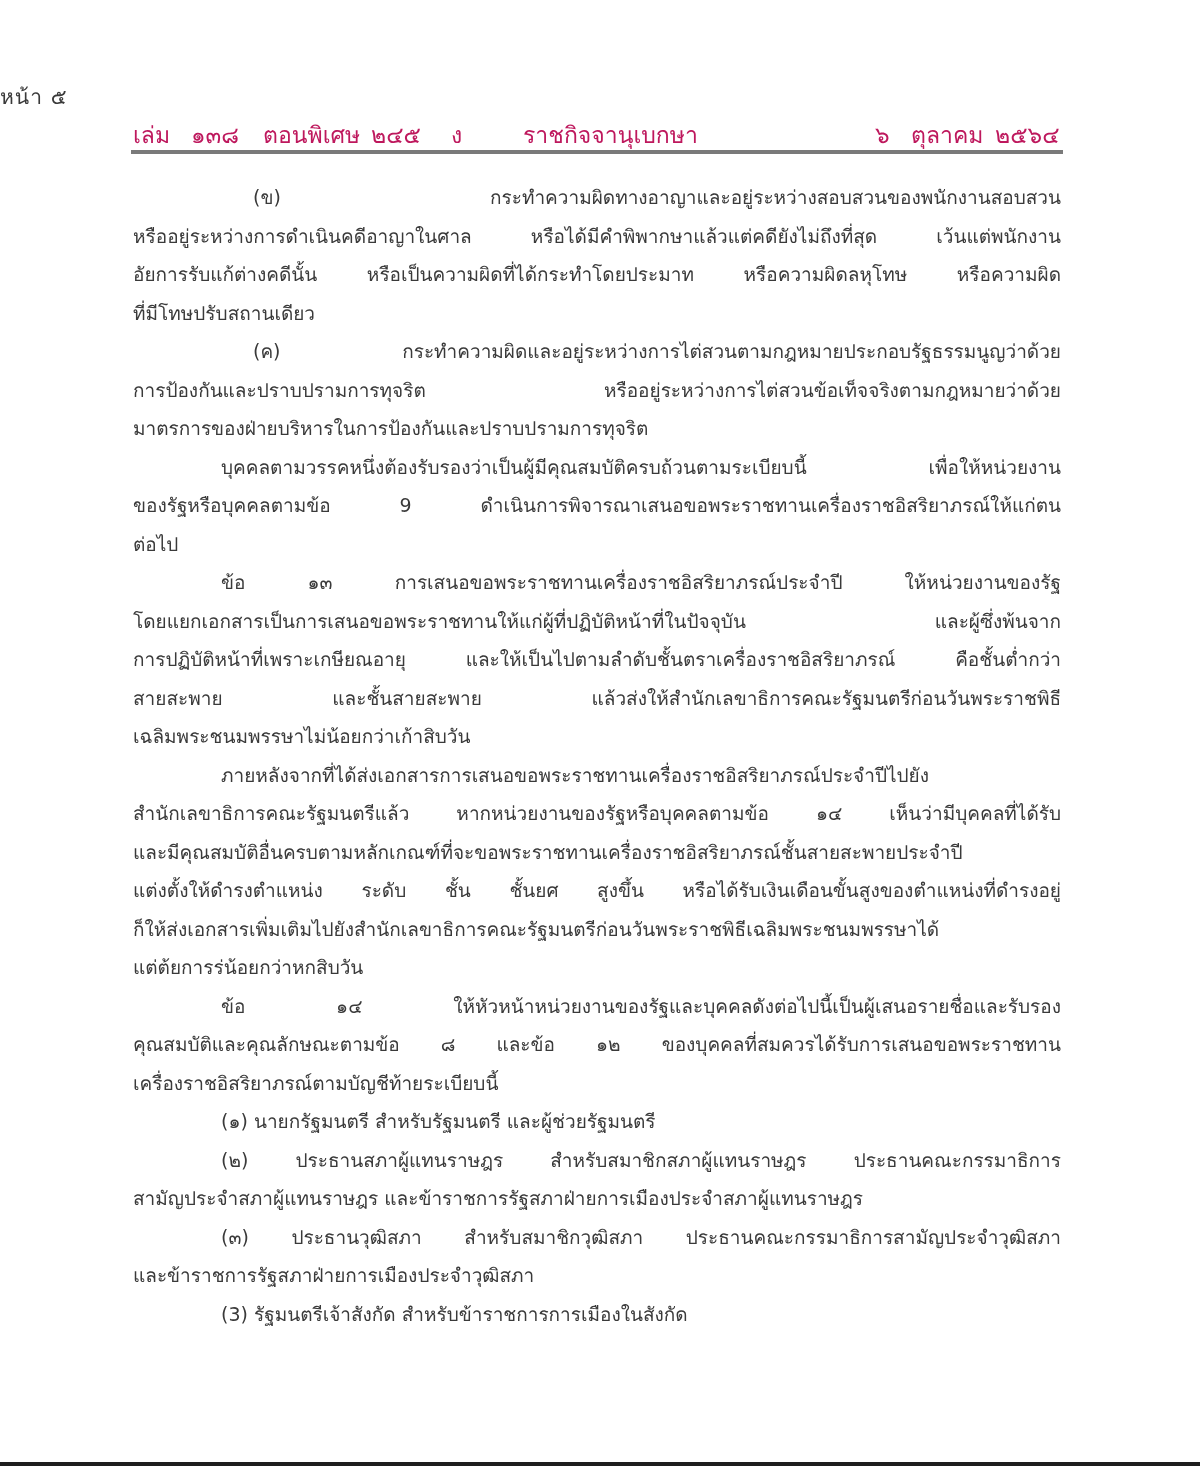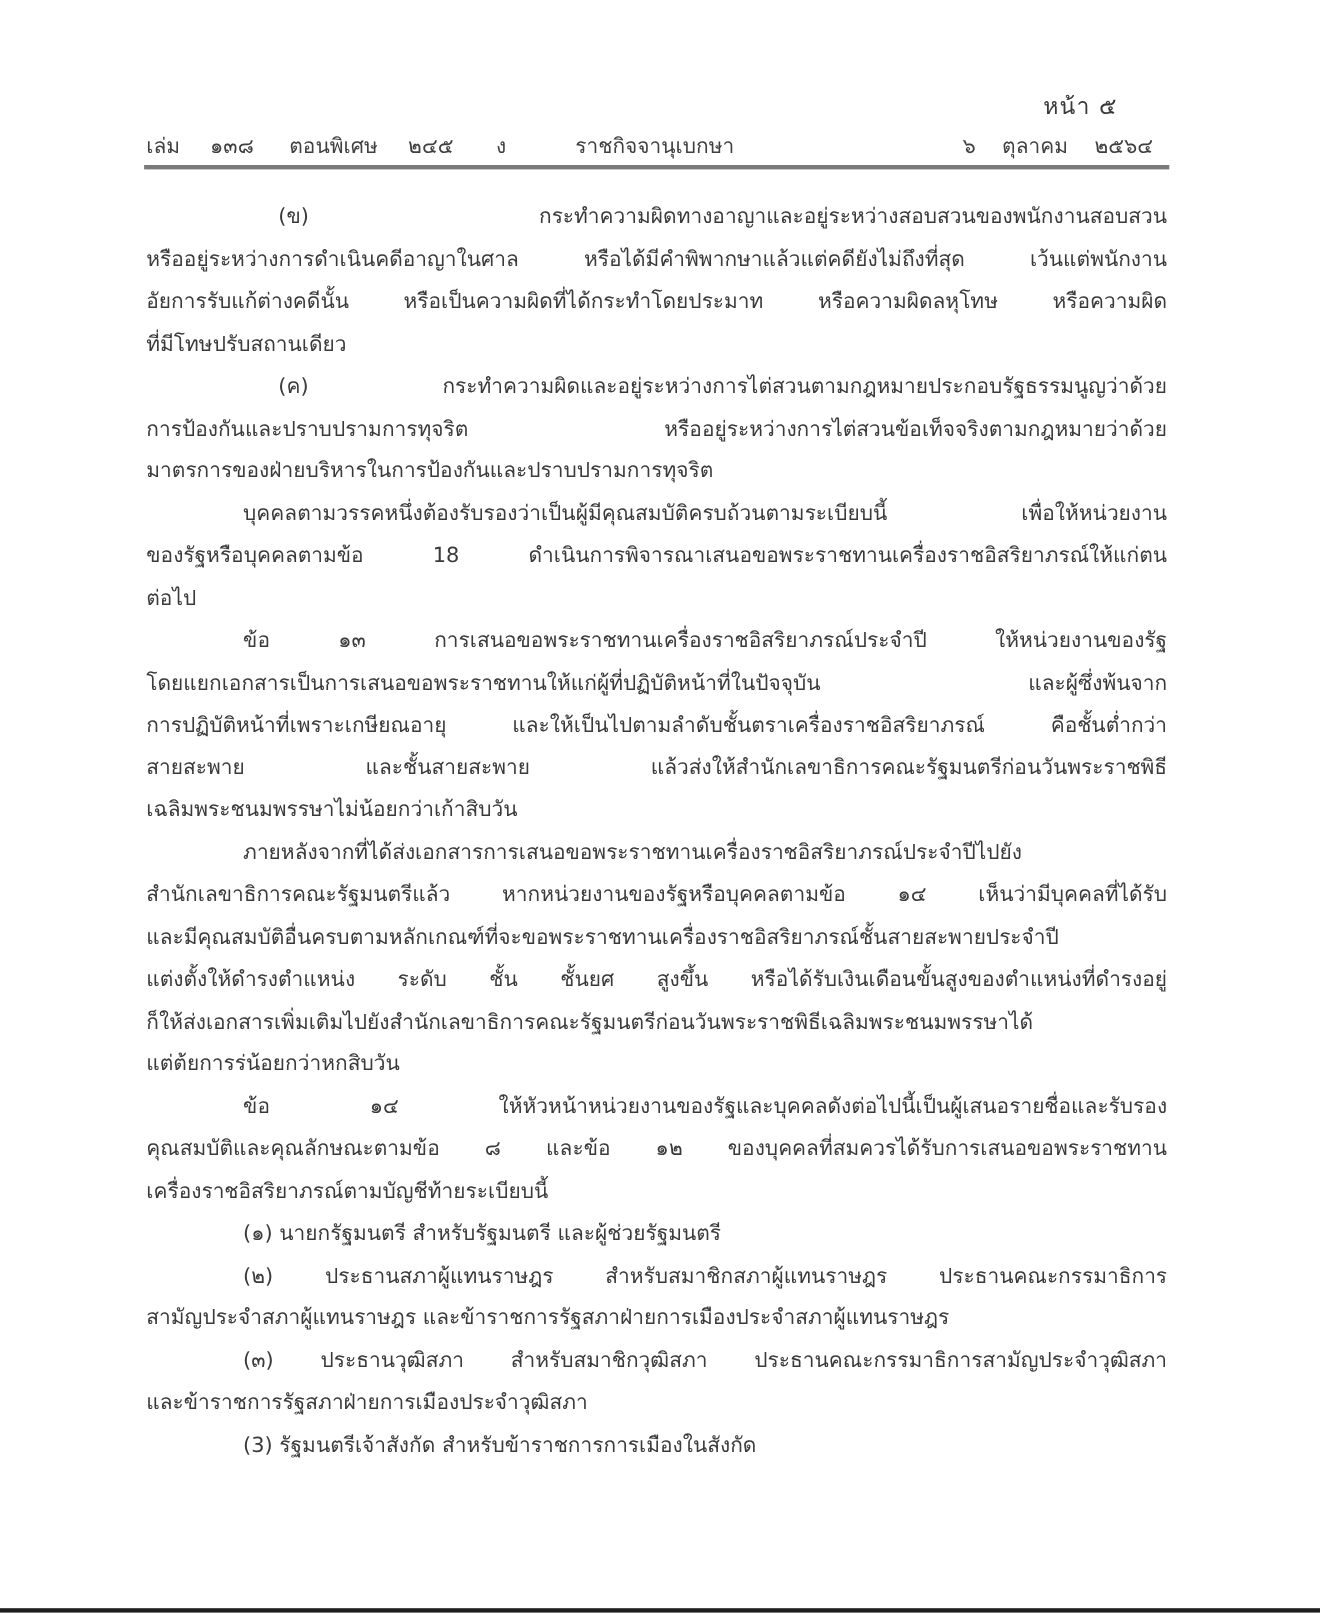--- a/index.html
+++ b/index.html
@@ -20,33 +20,33 @@
       left: 0; top: 0;
       width: 1200px;
       height: 1462px;
       background: #ffffff;
     }
     .page-number {
       position: absolute;
       top: 80px;
       left: 0;
       width: 1016px;
-      text-align: right;
+      text-align: left;
       font-size: 21px;
       letter-spacing: 1px;
       color: #3a3a3a;
     }
     .running-header {
       position: absolute;
       top: 117px;
       left: 133px;
       width: 928px;
       height: 30px;
-      font-size: 19px;
-      color: #404040;
+      font-size: 23px;
+      color: #be185d;
     }
     .running-header span {
       position: absolute;
       top: 0;
       white-space: nowrap;
     }
     .hdr-volume { left: 0; }
     .hdr-volume-num { left: 58px; }
     .hdr-issue { left: 130px; }
     .hdr-issue-num { left: 238px; }
@@ -123,21 +123,21 @@
     <span class="line indent1">(ข) กระทำความผิดทางอาญาและอยู่ระหว่างสอบสวนของพนักงานสอบสวน</span>
     <span class="line">หรืออยู่ระหว่างการดำเนินคดีอาญาในศาล หรือได้มีคำพิพากษาแล้วแต่คดียังไม่ถึงที่สุด เว้นแต่พนักงาน</span>
     <span class="line">อัยการรับแก้ต่างคดีนั้น หรือเป็นความผิดที่ได้กระทำโดยประมาท หรือความผิดลหุโทษ หรือความผิด</span>
     <span class="line last">ที่มีโทษปรับสถานเดียว</span>
 
     <span class="line indent1">(ค) กระทำความผิดและอยู่ระหว่างการไต่สวนตามกฎหมายประกอบรัฐธรรมนูญว่าด้วย</span>
     <span class="line">การป้องกันและปราบปรามการทุจริต หรืออยู่ระหว่างการไต่สวนข้อเท็จจริงตามกฎหมายว่าด้วย</span>
     <span class="line last">มาตรการของฝ่ายบริหารในการป้องกันและปราบปรามการทุจริต</span>
 
     <span class="line indent2">บุคคลตามวรรคหนึ่งต้องรับรองว่าเป็นผู้มีคุณสมบัติครบถ้วนตามระเบียบนี้ เพื่อให้หน่วยงาน</span>
-    <span class="line">ของรัฐหรือบุคคลตามข้อ 18 ดำเนินการพิจารณาเสนอขอพระราชทานเครื่องราชอิสริยาภรณ์ให้แก่ตน</span>
+    <span class="line">ของรัฐหรือบุคคลตามข้อ 9 ดำเนินการพิจารณาเสนอขอพระราชทานเครื่องราชอิสริยาภรณ์ให้แก่ตน</span>
     <span class="line last">ต่อไป</span>
 
     <span class="line indent2">ข้อ ๑๓ การเสนอขอพระราชทานเครื่องราชอิสริยาภรณ์ประจำปี ให้หน่วยงานของรัฐ</span>
     <span class="line">โดยแยกเอกสารเป็นการเสนอขอพระราชทานให้แก่ผู้ที่ปฏิบัติหน้าที่ในปัจจุบัน และผู้ซึ่งพ้นจาก</span>
     <span class="line">การปฏิบัติหน้าที่เพราะเกษียณอายุ และให้เป็นไปตามลำดับชั้นตราเครื่องราชอิสริยาภรณ์ คือชั้นต่ำกว่า</span>
     <span class="line">สายสะพาย และชั้นสายสะพาย แล้วส่งให้สำนักเลขาธิการคณะรัฐมนตรีก่อนวันพระราชพิธี</span>
     <span class="line last">เฉลิมพระชนมพรรษาไม่น้อยกว่าเก้าสิบวัน</span>
 
     <span class="line indent2">ภายหลังจากที่ได้ส่งเอกสารการเสนอขอพระราชทานเครื่องราชอิสริยาภรณ์ประจำปีไปยัง</span>
     <span class="line">สำนักเลขาธิการคณะรัฐมนตรีแล้ว หากหน่วยงานของรัฐหรือบุคคลตามข้อ ๑๔ เห็นว่ามีบุคคลที่ได้รับ</span>

